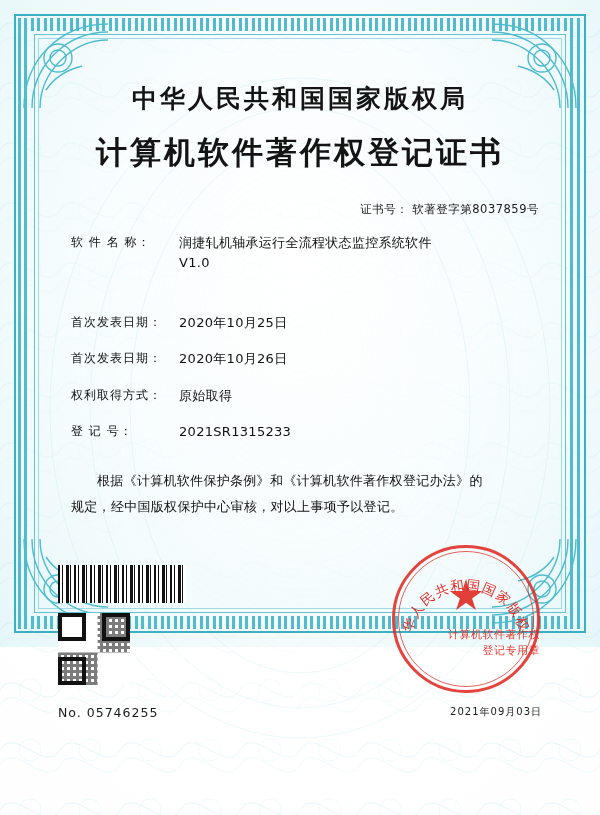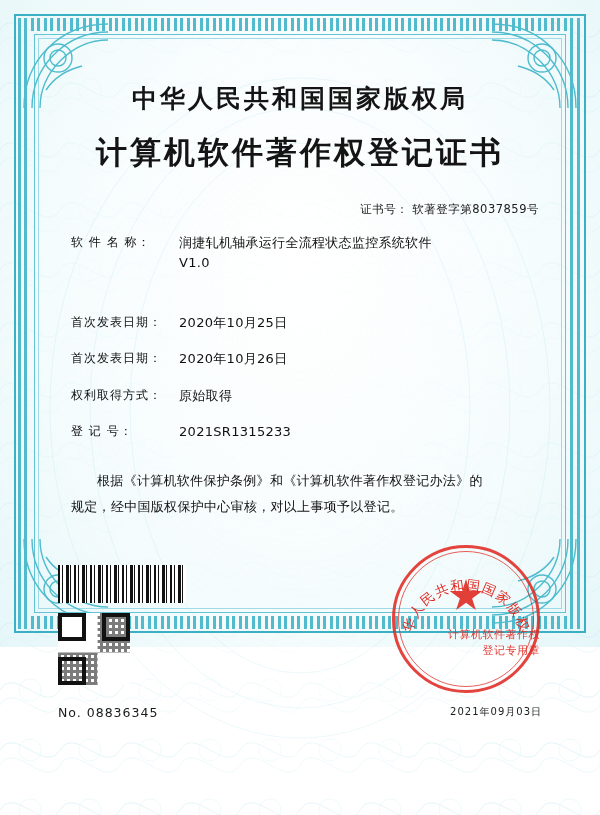--- a/index.html
+++ b/index.html
@@ -431,16 +431,16 @@
         <textPath href="#arcpath" startOffset="50%" text-anchor="middle">中华人民共和国国家版权局</textPath>
       </text>
     </svg>
     <div class="star"></div>
     <div class="bottom-text">
       <div>计算机软件著作权</div>
       <div>登记专用章</div>
     </div>
   </div>
 
-  <div class="footer-no">No. 08836345</div>
+  <div class="footer-no">No. 05746255</div>
   <div class="footer-date">2021年09月03日</div>
 
 </div>
 
 </body></html>

